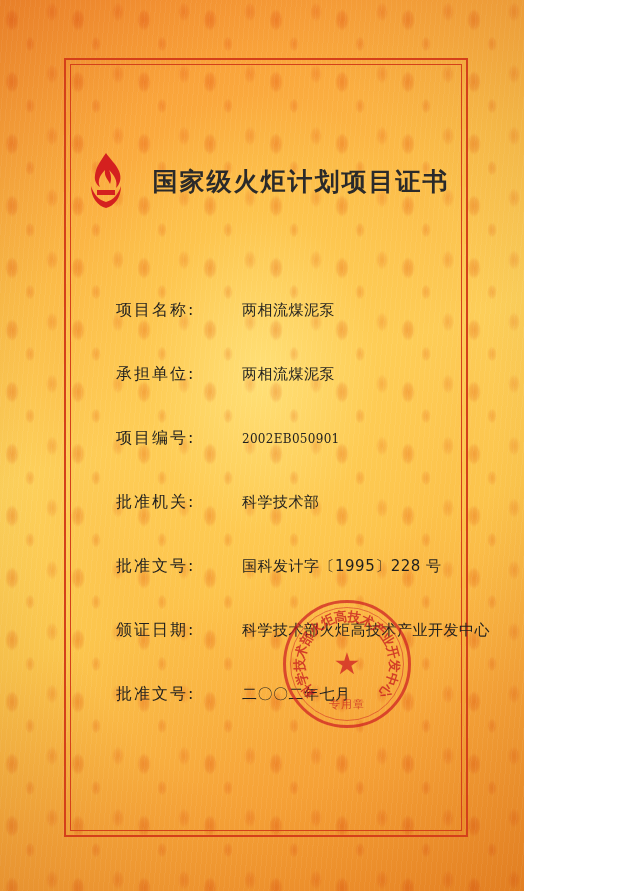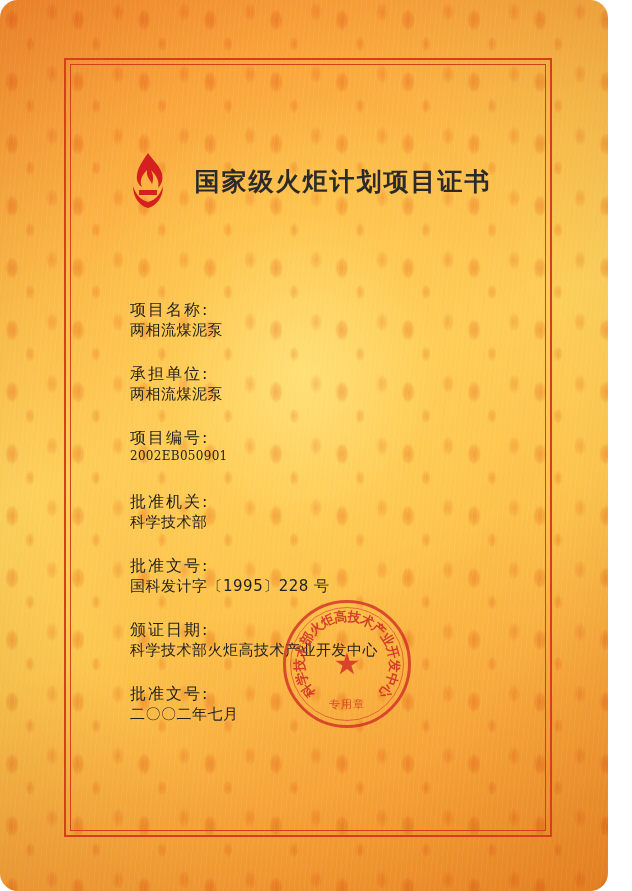--- a/index.html
+++ b/index.html
@@ -5,27 +5,26 @@
   html, body {
     margin: 0;
     padding: 0;
     background: #ffffff;
   }
   body {
     font-family: "Liberation Sans", sans-serif;
   }
   .certificate {
     position: relative;
-    width: 608px;
+    width: 524px;
     height: 891px;
     overflow: hidden;
     background:
       radial-gradient(ellipse 55% 45% at 50% 42%, rgba(255,224,120,0.95) 0%, rgba(255,200,80,0.55) 40%, rgba(255,160,50,0.15) 70%, rgba(255,140,40,0) 100%),
       linear-gradient(160deg, #f58a2e 0%, #f9a13a 12%, #fbbf4b 28%, #fdd45e 45%, #fcc84f 62%, #f7a63a 80%, #ef8a26 100%);
-    border-radius: 18px;
   }
   
   .texture {
     position: absolute;
     inset: 0;
     background-image:
       radial-gradient(ellipse 10px 16px at 12px 20px, rgba(226,104,24,0.38) 0%, rgba(226,104,24,0.22) 45%, rgba(226,104,24,0) 70%),
       radial-gradient(ellipse 7px 11px at 30px 44px, rgba(226,104,24,0.30) 0%, rgba(226,104,24,0.16) 45%, rgba(226,104,24,0) 70%),
       radial-gradient(ellipse 9px 14px at 52px 12px, rgba(226,104,24,0.28) 0%, rgba(226,104,24,0.14) 45%, rgba(226,104,24,0) 70%);
     background-size: 66px 62px, 66px 62px, 66px 62px;
@@ -92,37 +91,36 @@
     position: absolute;
     left: 116px;
     top: 300px;
     right: 90px;
   }
   .field-row {
     display: flex;
     align-items: baseline;
     margin-bottom: 42px;
     height: 22px;
-    flex-direction: column;
   }
   .field-label {
     font-family: "DejaVu Sans", sans-serif;
     font-size: 16px;
     color: #1f1f1f;
     letter-spacing: 2px;
     width: 98px;
     flex: none;
     white-space: nowrap;
   }
   .field-value {
     font-family: "DejaVu Sans", sans-serif;
     font-size: 15px;
     color: #1f1f1f;
     letter-spacing: 0.5px;
-    margin-left: 14px;
+    margin-left: 28px;
     white-space: nowrap;
   }
   .field-value.serif-num {
     font-family: "DejaVu Serif", serif;
     font-size: 12px;
     letter-spacing: 0.3px;
   }
   
   .seal {
     position: absolute;

